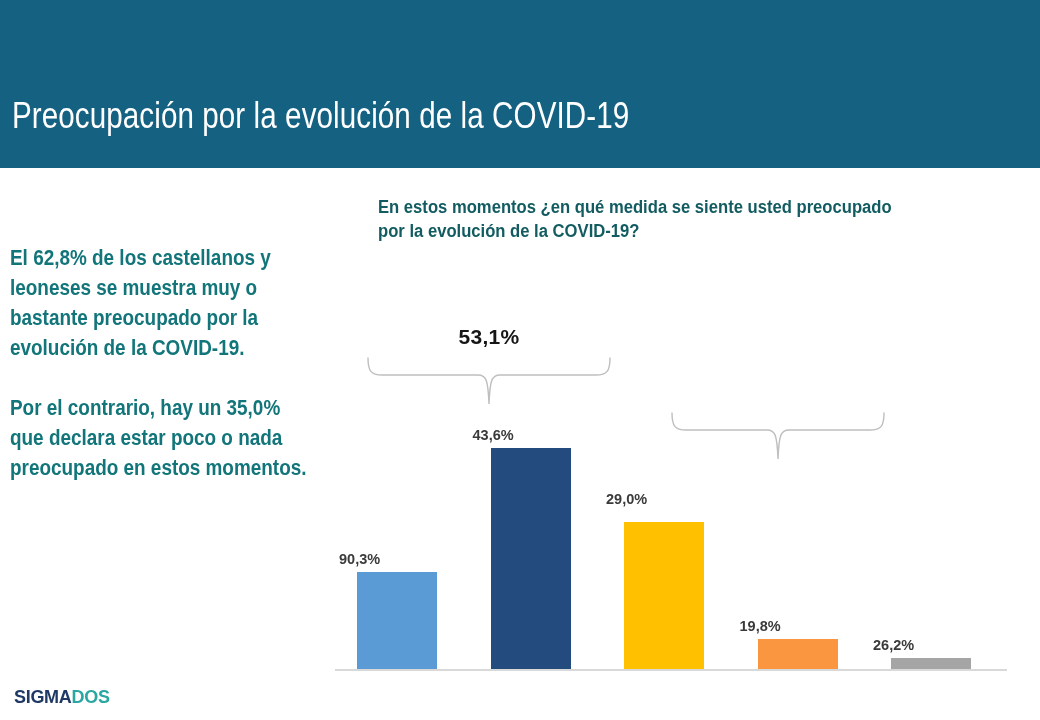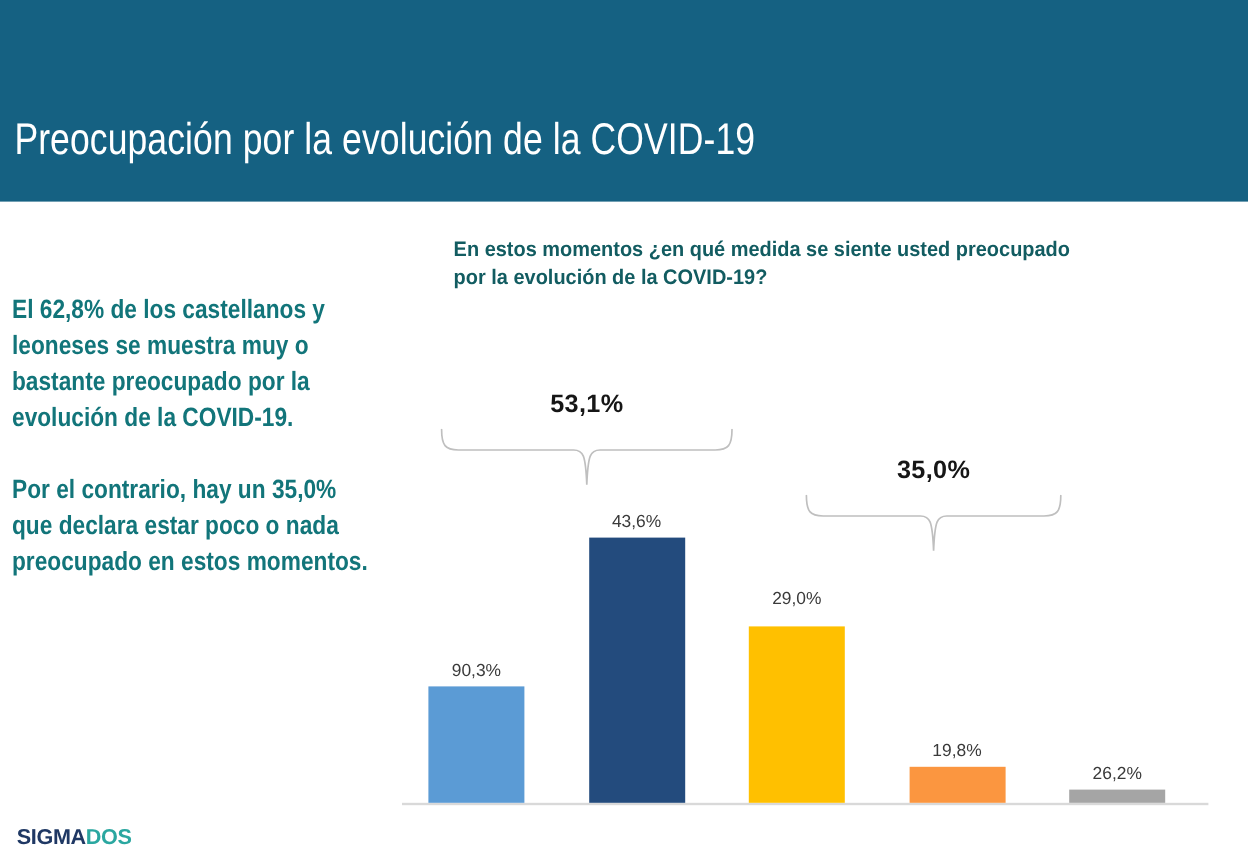--- a/index.html
+++ b/index.html
@@ -106,24 +106,23 @@
   .bar {
     position: absolute;
     bottom: 0;
     left: 0;
     width: 80px;
   }
   .bar-value {
     position: absolute;
     left: -18px;
     width: 116px;
-    text-align: center;
     font-size: 14.5px;
     color: #3A3A3A;
-    font-weight: 400;
+    font-weight: 700;
     white-space: nowrap;
   }
 
   
   .bracket-annot {
     position: absolute;
   }
   .bracket-label {
     position: absolute;
     width: 100%;
@@ -204,21 +203,20 @@
 
     <div class="bracket-annot" id="annot0" style="left:36px; top:141px; width:246px; height:81px;">
       <div class="bracket-label" style="top:0px;">53,1%</div>
       <svg class="bracket-svg" style="top:32px;" width="246" height="49" viewBox="0 0 246 49">
         <path d="M2,1 C2,14 5,18 16,18 L112,18 C120,18 122,22 123,47
                  C124,22 126,18 134,18 L230,18 C241,18 244,14 244,1" fill="none" stroke="#BFBFBF" stroke-width="1.4" stroke-linecap="round"></path>
       </svg>
     </div>
 
     <div class="bracket-annot" id="annot1" style="left:340px; top:196px; width:216px; height:81px;">
-      <div class="bracket-label" style="top:0px;">35,0%</div>
       <svg class="bracket-svg" style="top:32px;" width="216" height="49" viewBox="0 0 216 49">
         <path d="M2,1 C2,14 5,18 16,18 L97,18 C105,18 107,22 108,47
                  C109,22 111,18 119,18 L200,18 C211,18 214,14 214,1" fill="none" stroke="#BFBFBF" stroke-width="1.4" stroke-linecap="round"></path>
       </svg>
     </div>
 
   </div>
 </div>
 
 <div id="logo">

